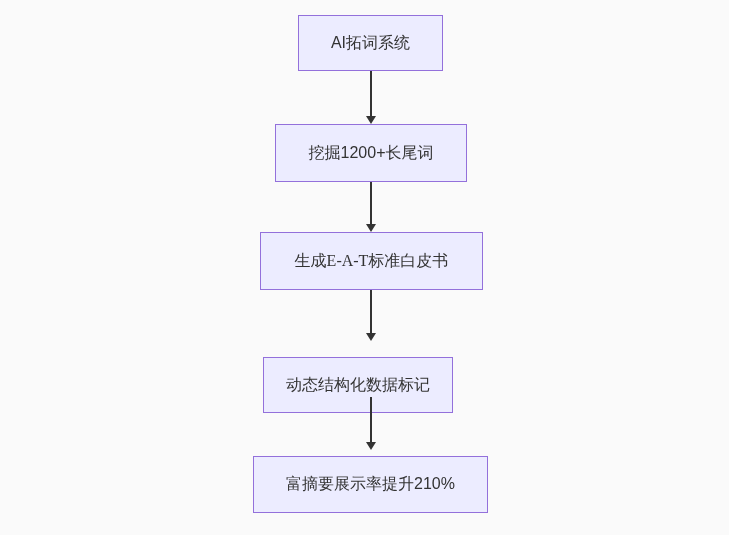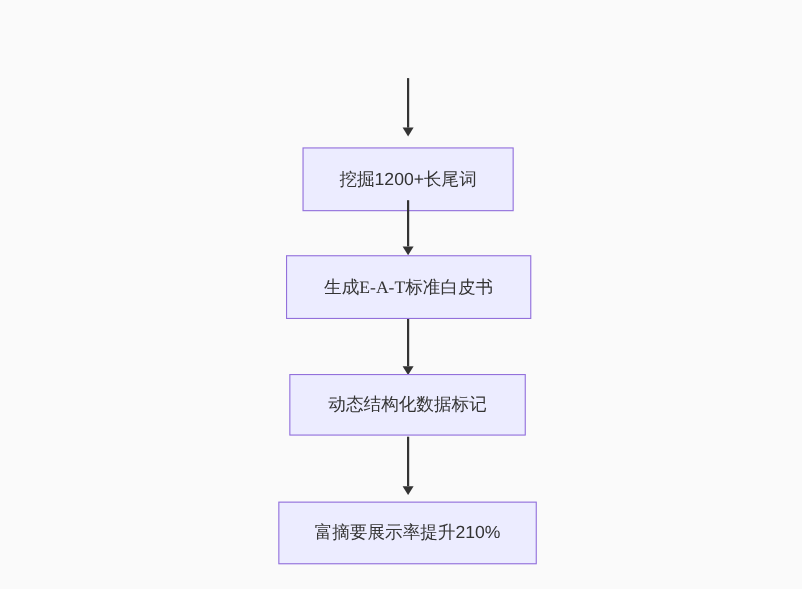--- a/index.html
+++ b/index.html
@@ -40,39 +40,42 @@
     border-left: 5px solid transparent;
     border-right: 5px solid transparent;
     border-top: 8px solid #333333;
   }
 </style>
 </head>
 <body>
 
 <div class="canvas">
 
+  <div class="flow-node" style="left:298px; top:15px; width:145px; height:56px;">
+    <span>AI拓词系统</span>
+  </div>
 
   <div class="edge-line" style="left:370px; top:71px; height:45px;"></div>
   <div class="edge-head" style="left:366px; top:116px;"></div>
 
-  <div class="flow-node" style="left:275px; top:124px; width:192px; height:58px;margin-top:10px;">
+  <div class="flow-node" style="left:275px; top:124px; width:192px; height:58px;">
     <span>挖掘1200+长尾词</span>
   </div>
 
   <div class="edge-line" style="left:370px; top:182px; height:42px;"></div>
   <div class="edge-head" style="left:366px; top:224px;"></div>
 
   <div class="flow-node" style="left:260px; top:232px; width:223px; height:58px;font-family:Liberation Serif, serif;">
     <span>生成E-A-T标准白皮书</span>
   </div>
 
   <div class="edge-line" style="left:370px; top:290px; height:43px;"></div>
   <div class="edge-head" style="left:366px; top:333px;"></div>
 
-  <div class="flow-node" style="left:263px; top:340px; width:215px; height:56px;text-align:center;">
+  <div class="flow-node" style="left:263px; top:357px; width:190px; height:56px;text-align:center;">
     <span>动态结构化数据标记</span>
   </div>
 
   <div class="edge-line" style="left:370px; top:397px; height:45px;"></div>
   <div class="edge-head" style="left:366px; top:442px;"></div>
 
   <div class="flow-node" style="left:253px; top:456px; width:235px; height:57px;">
     <span>富摘要展示率提升210%</span>
   </div>
 

